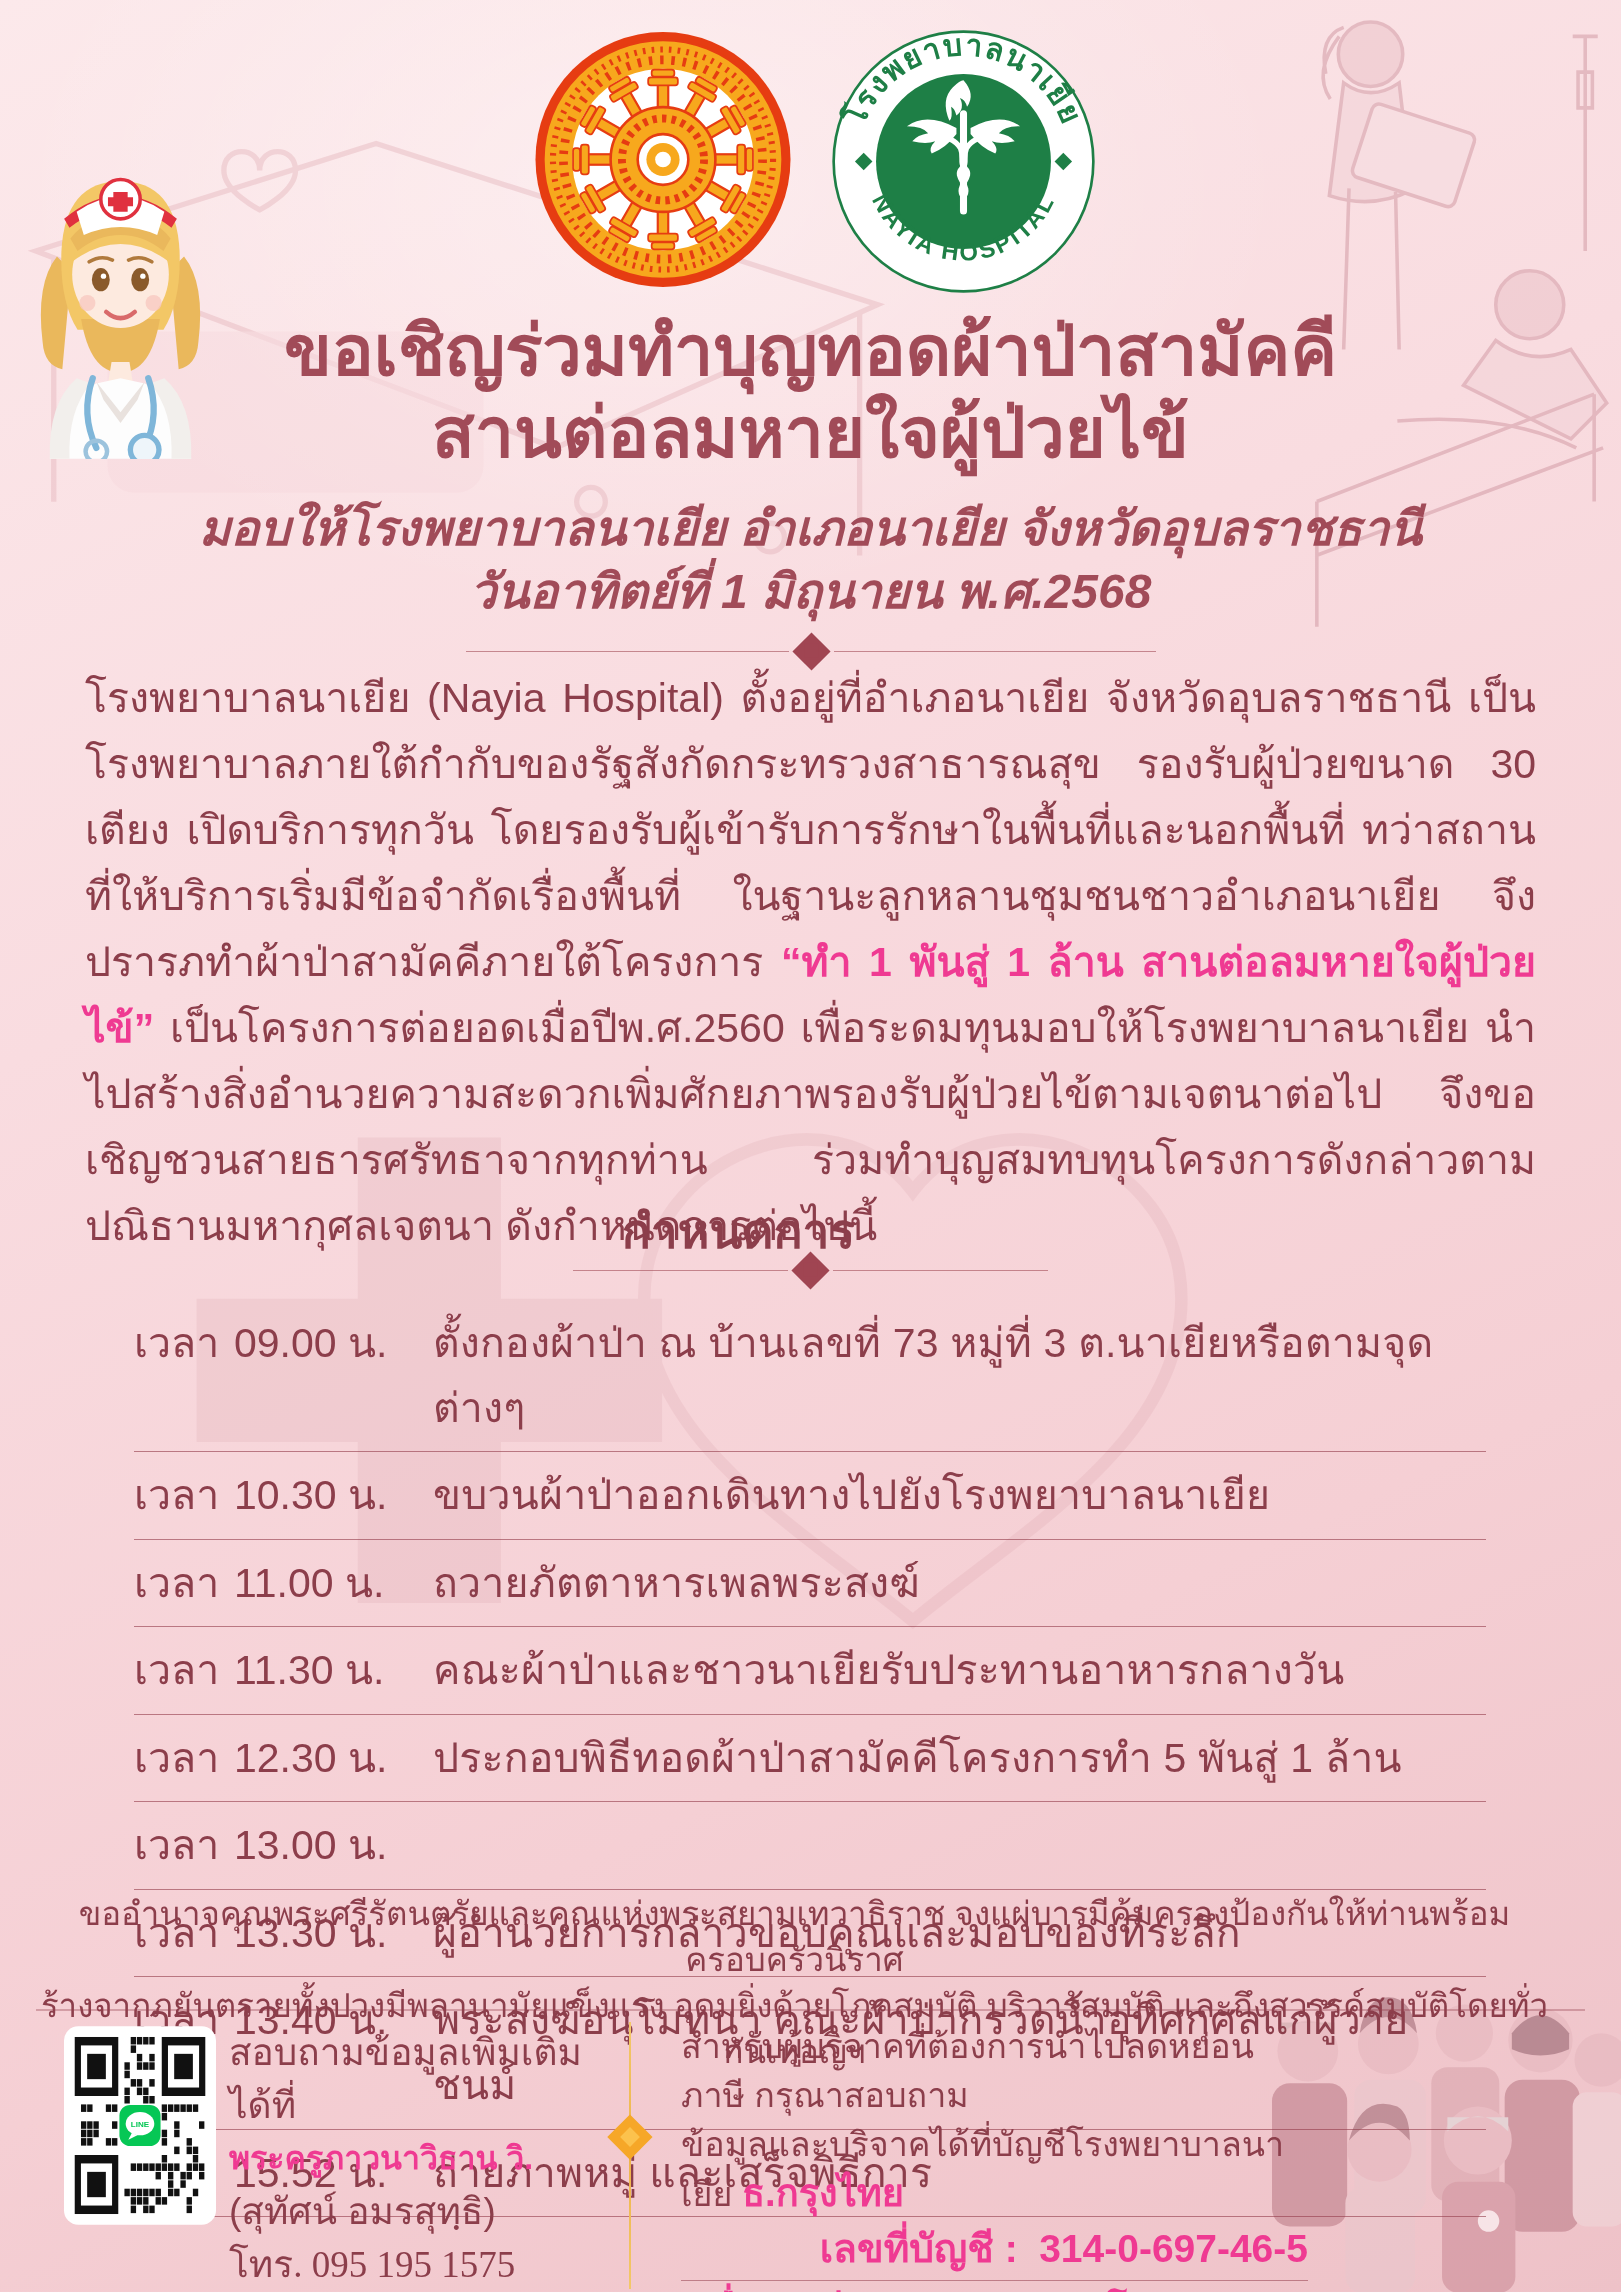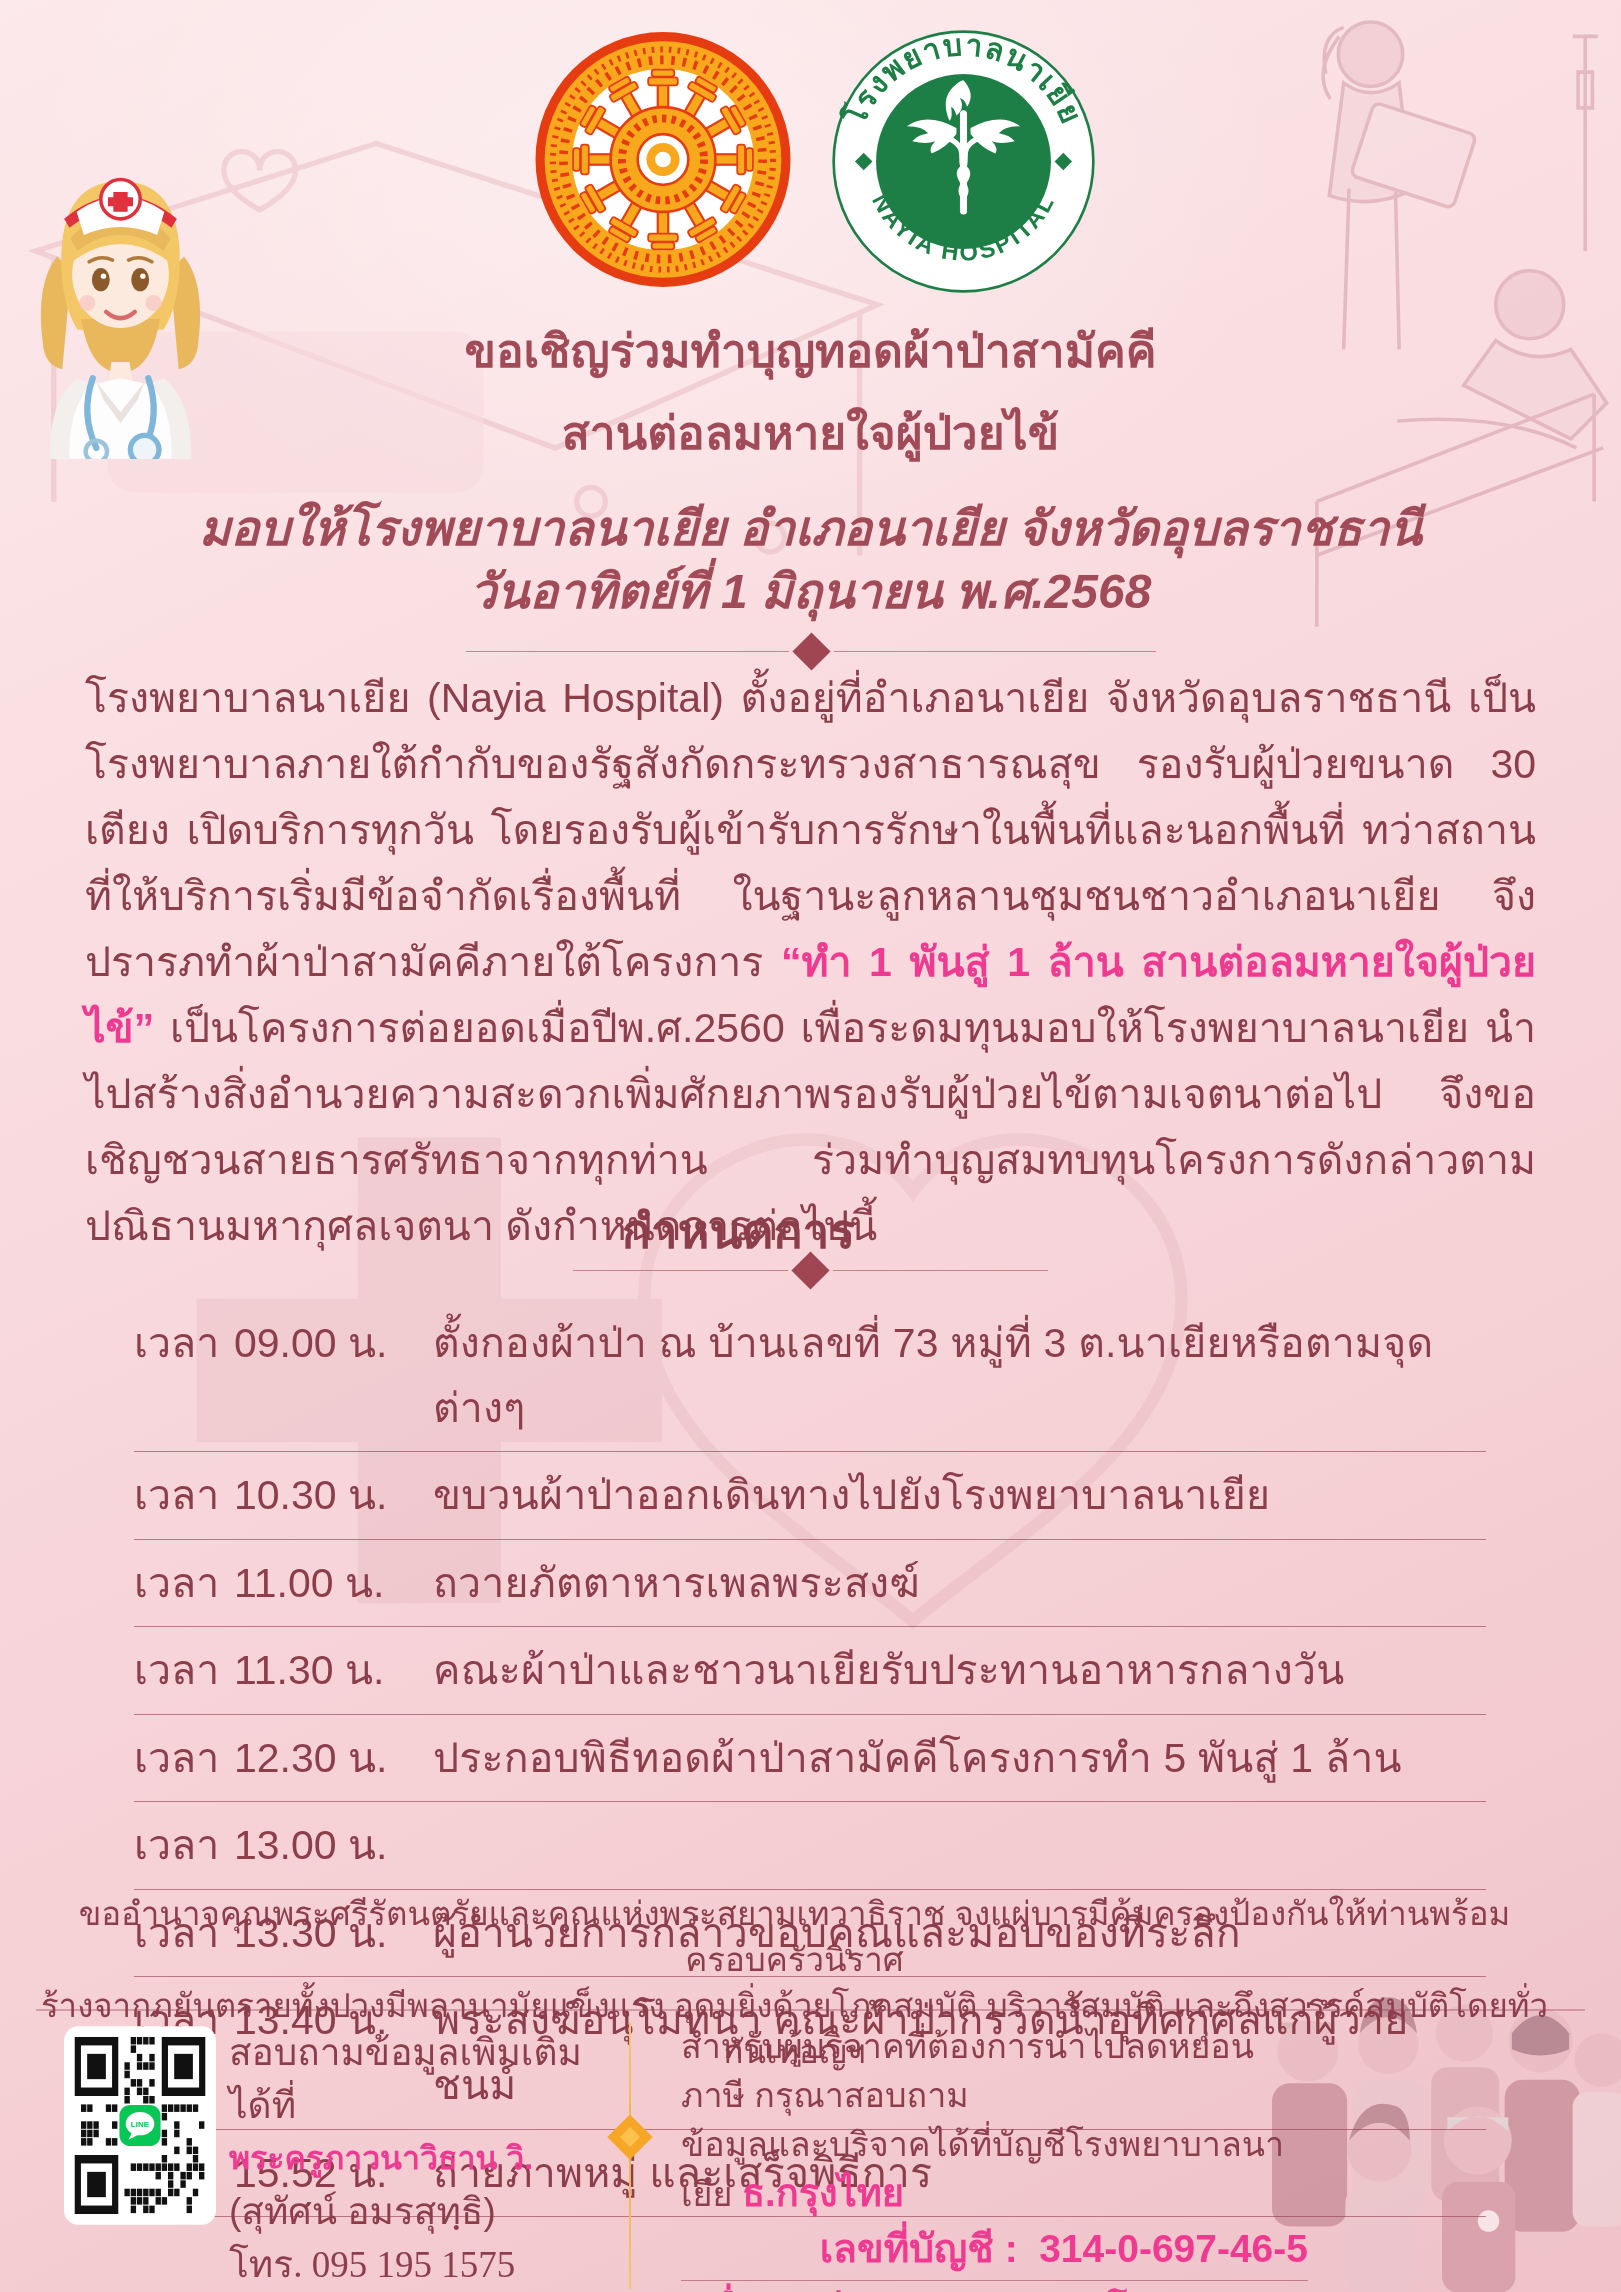--- a/index.html
+++ b/index.html
@@ -12,21 +12,21 @@
   svg{display:block;}
   .decor{position:absolute;pointer-events:none;}
 
   
   .logo{position:absolute;top:27px;}
   .logo-wheel{left:532px;width:262px;height:265px;}
   .logo-hosp{left:831px;width:265px;height:269px;}
 
   
   .title-block{position:absolute;left:0;top:310px;width:1621px;text-align:center;color:#a14b58;}
-  .t1{font-size:46px;font-weight:bold;line-height:82px;margin:0;}
+  .t1{font-size:70px;font-weight:bold;line-height:82px;margin:0;}
   .sub{font-size:48px;font-weight:bold;line-height:63px;margin:0;font-style:italic;}
   .sub1{margin-top:23px;}
   .divider{position:absolute;display:flex;align-items:center;justify-content:center;}
   .divider .dline{height:1.8px;background:rgba(154,63,74,.55);flex:1;}
   .dia{width:27px;height:27px;background:#a04552;transform:rotate(45deg);margin:0 9px;flex:none;}
   .dia:after{content:"";position:absolute;inset:6.3px;background:#a04552;transform:rotate(45deg);}
   .divider.under-date{left:466px;top:638px;width:690px;}
   .divider.under-sched{left:573px;top:1257px;width:475px;}
 
   

